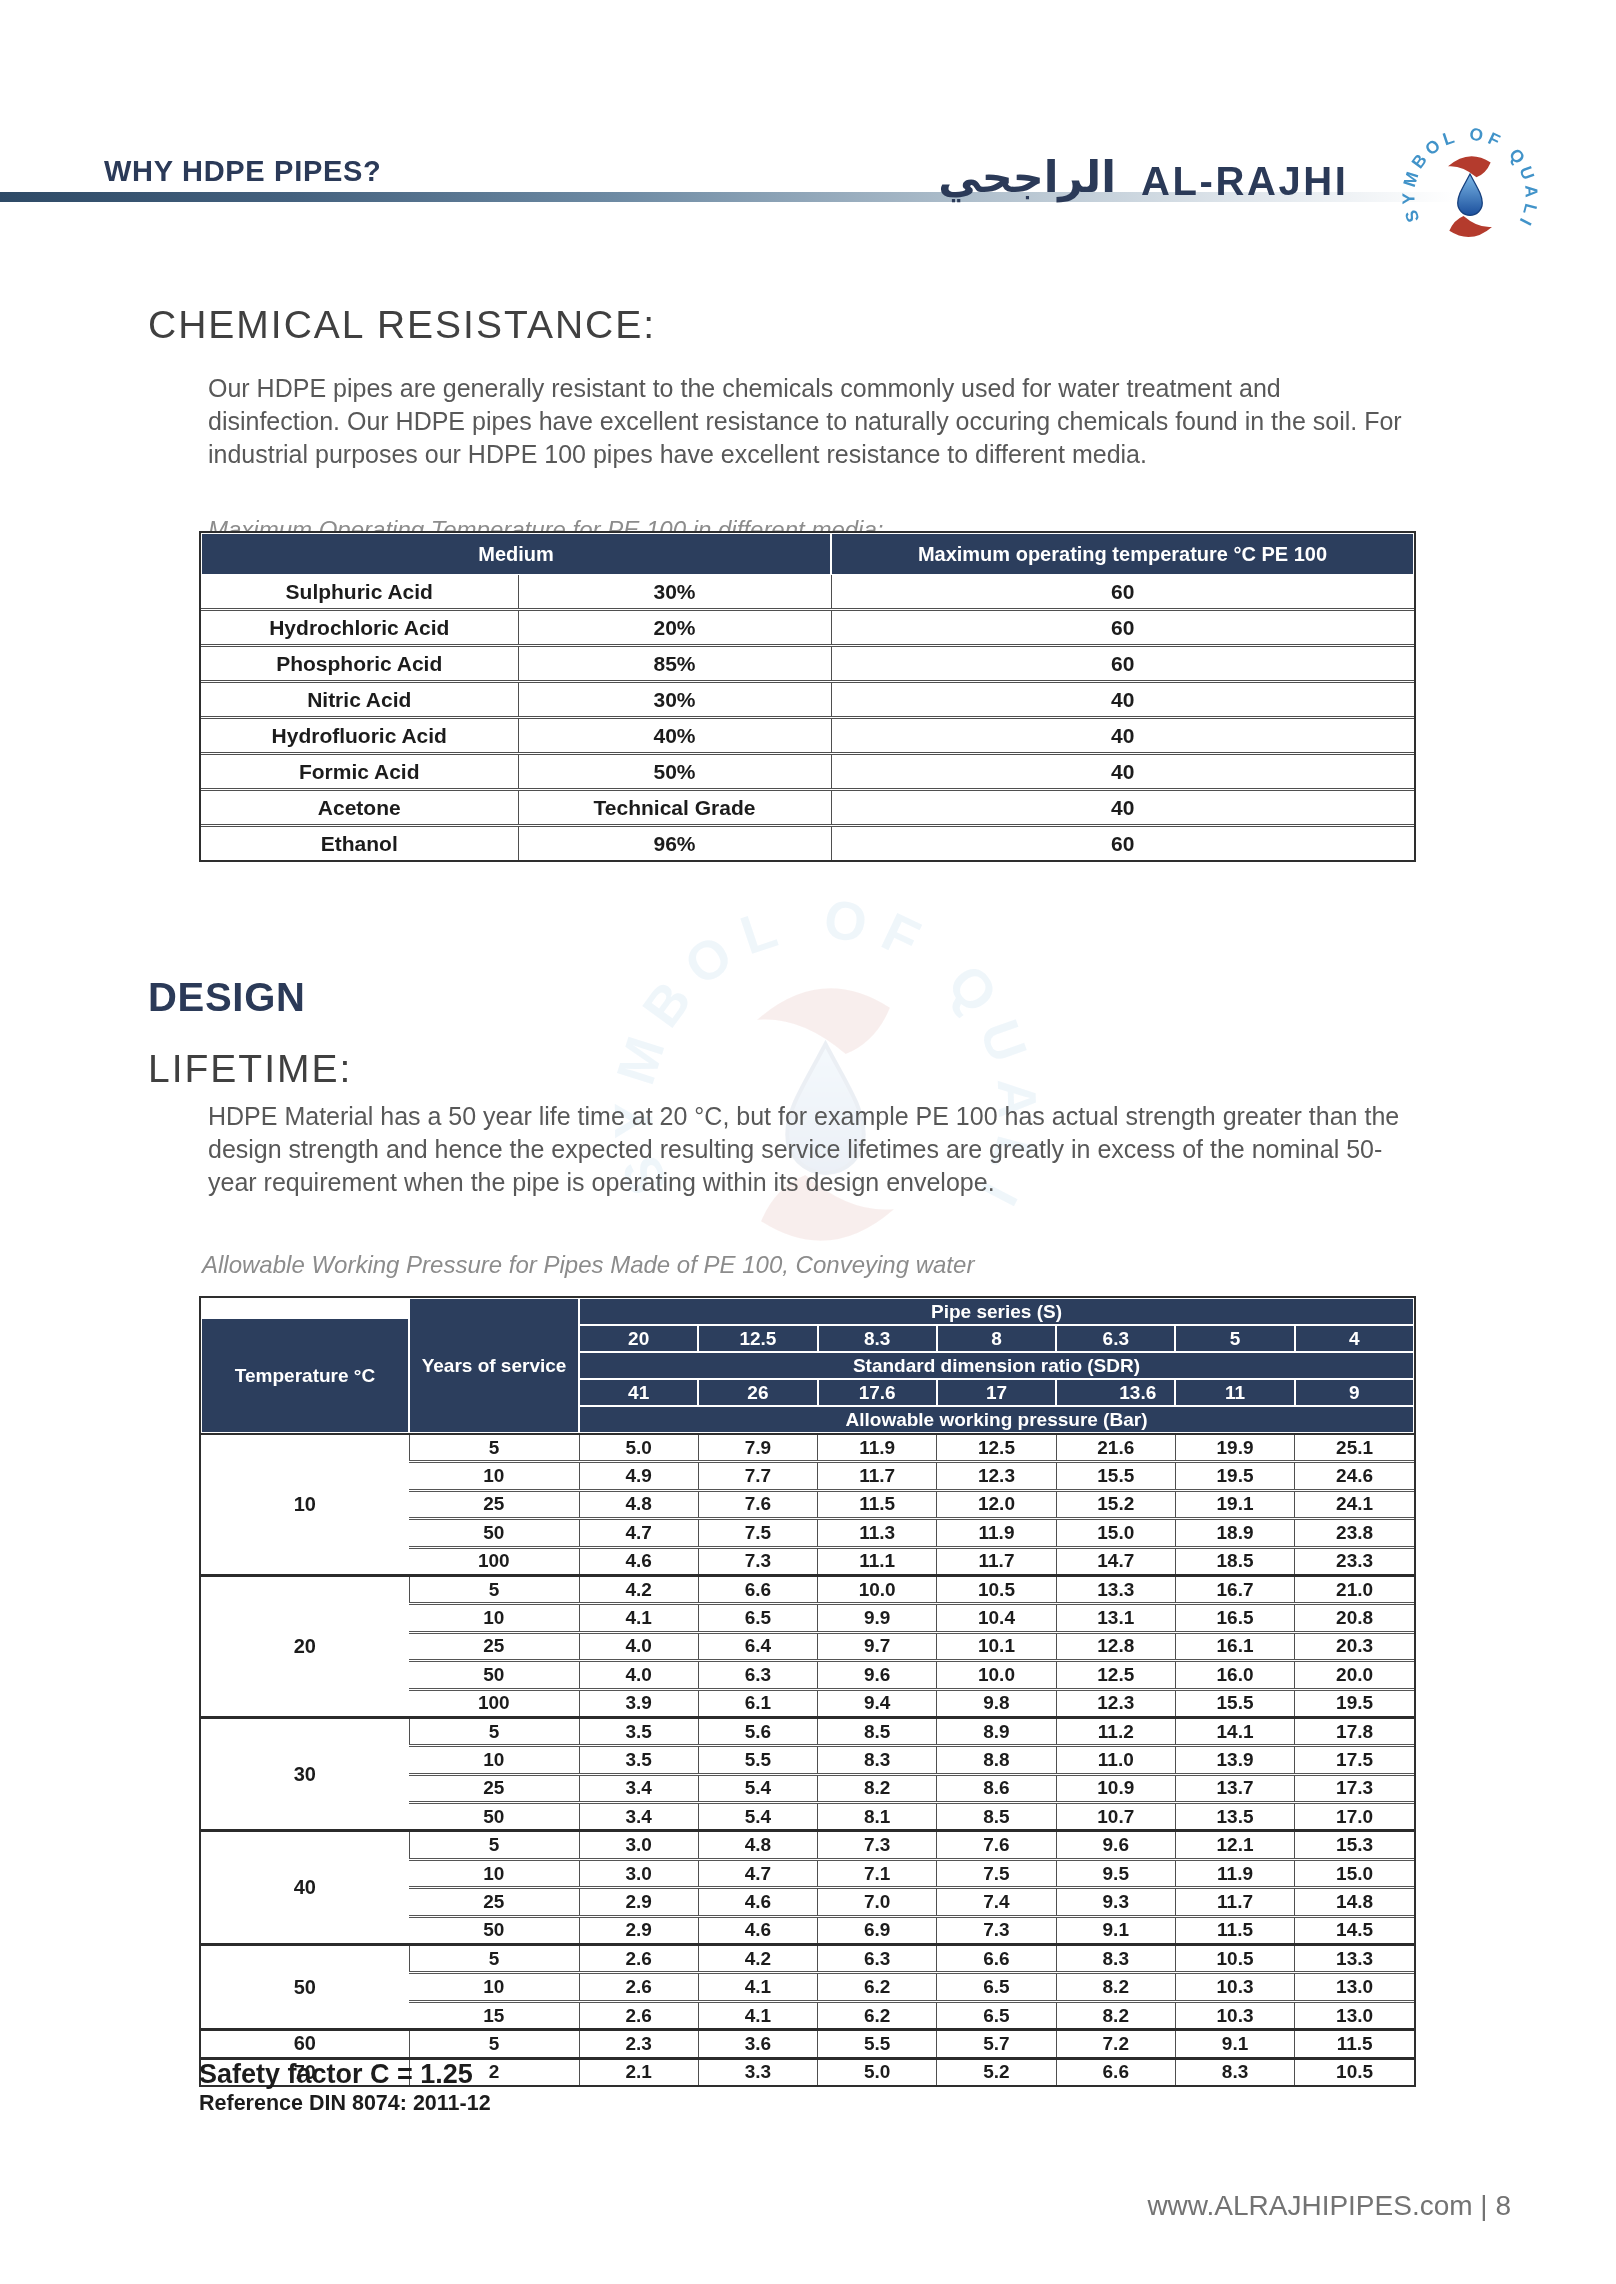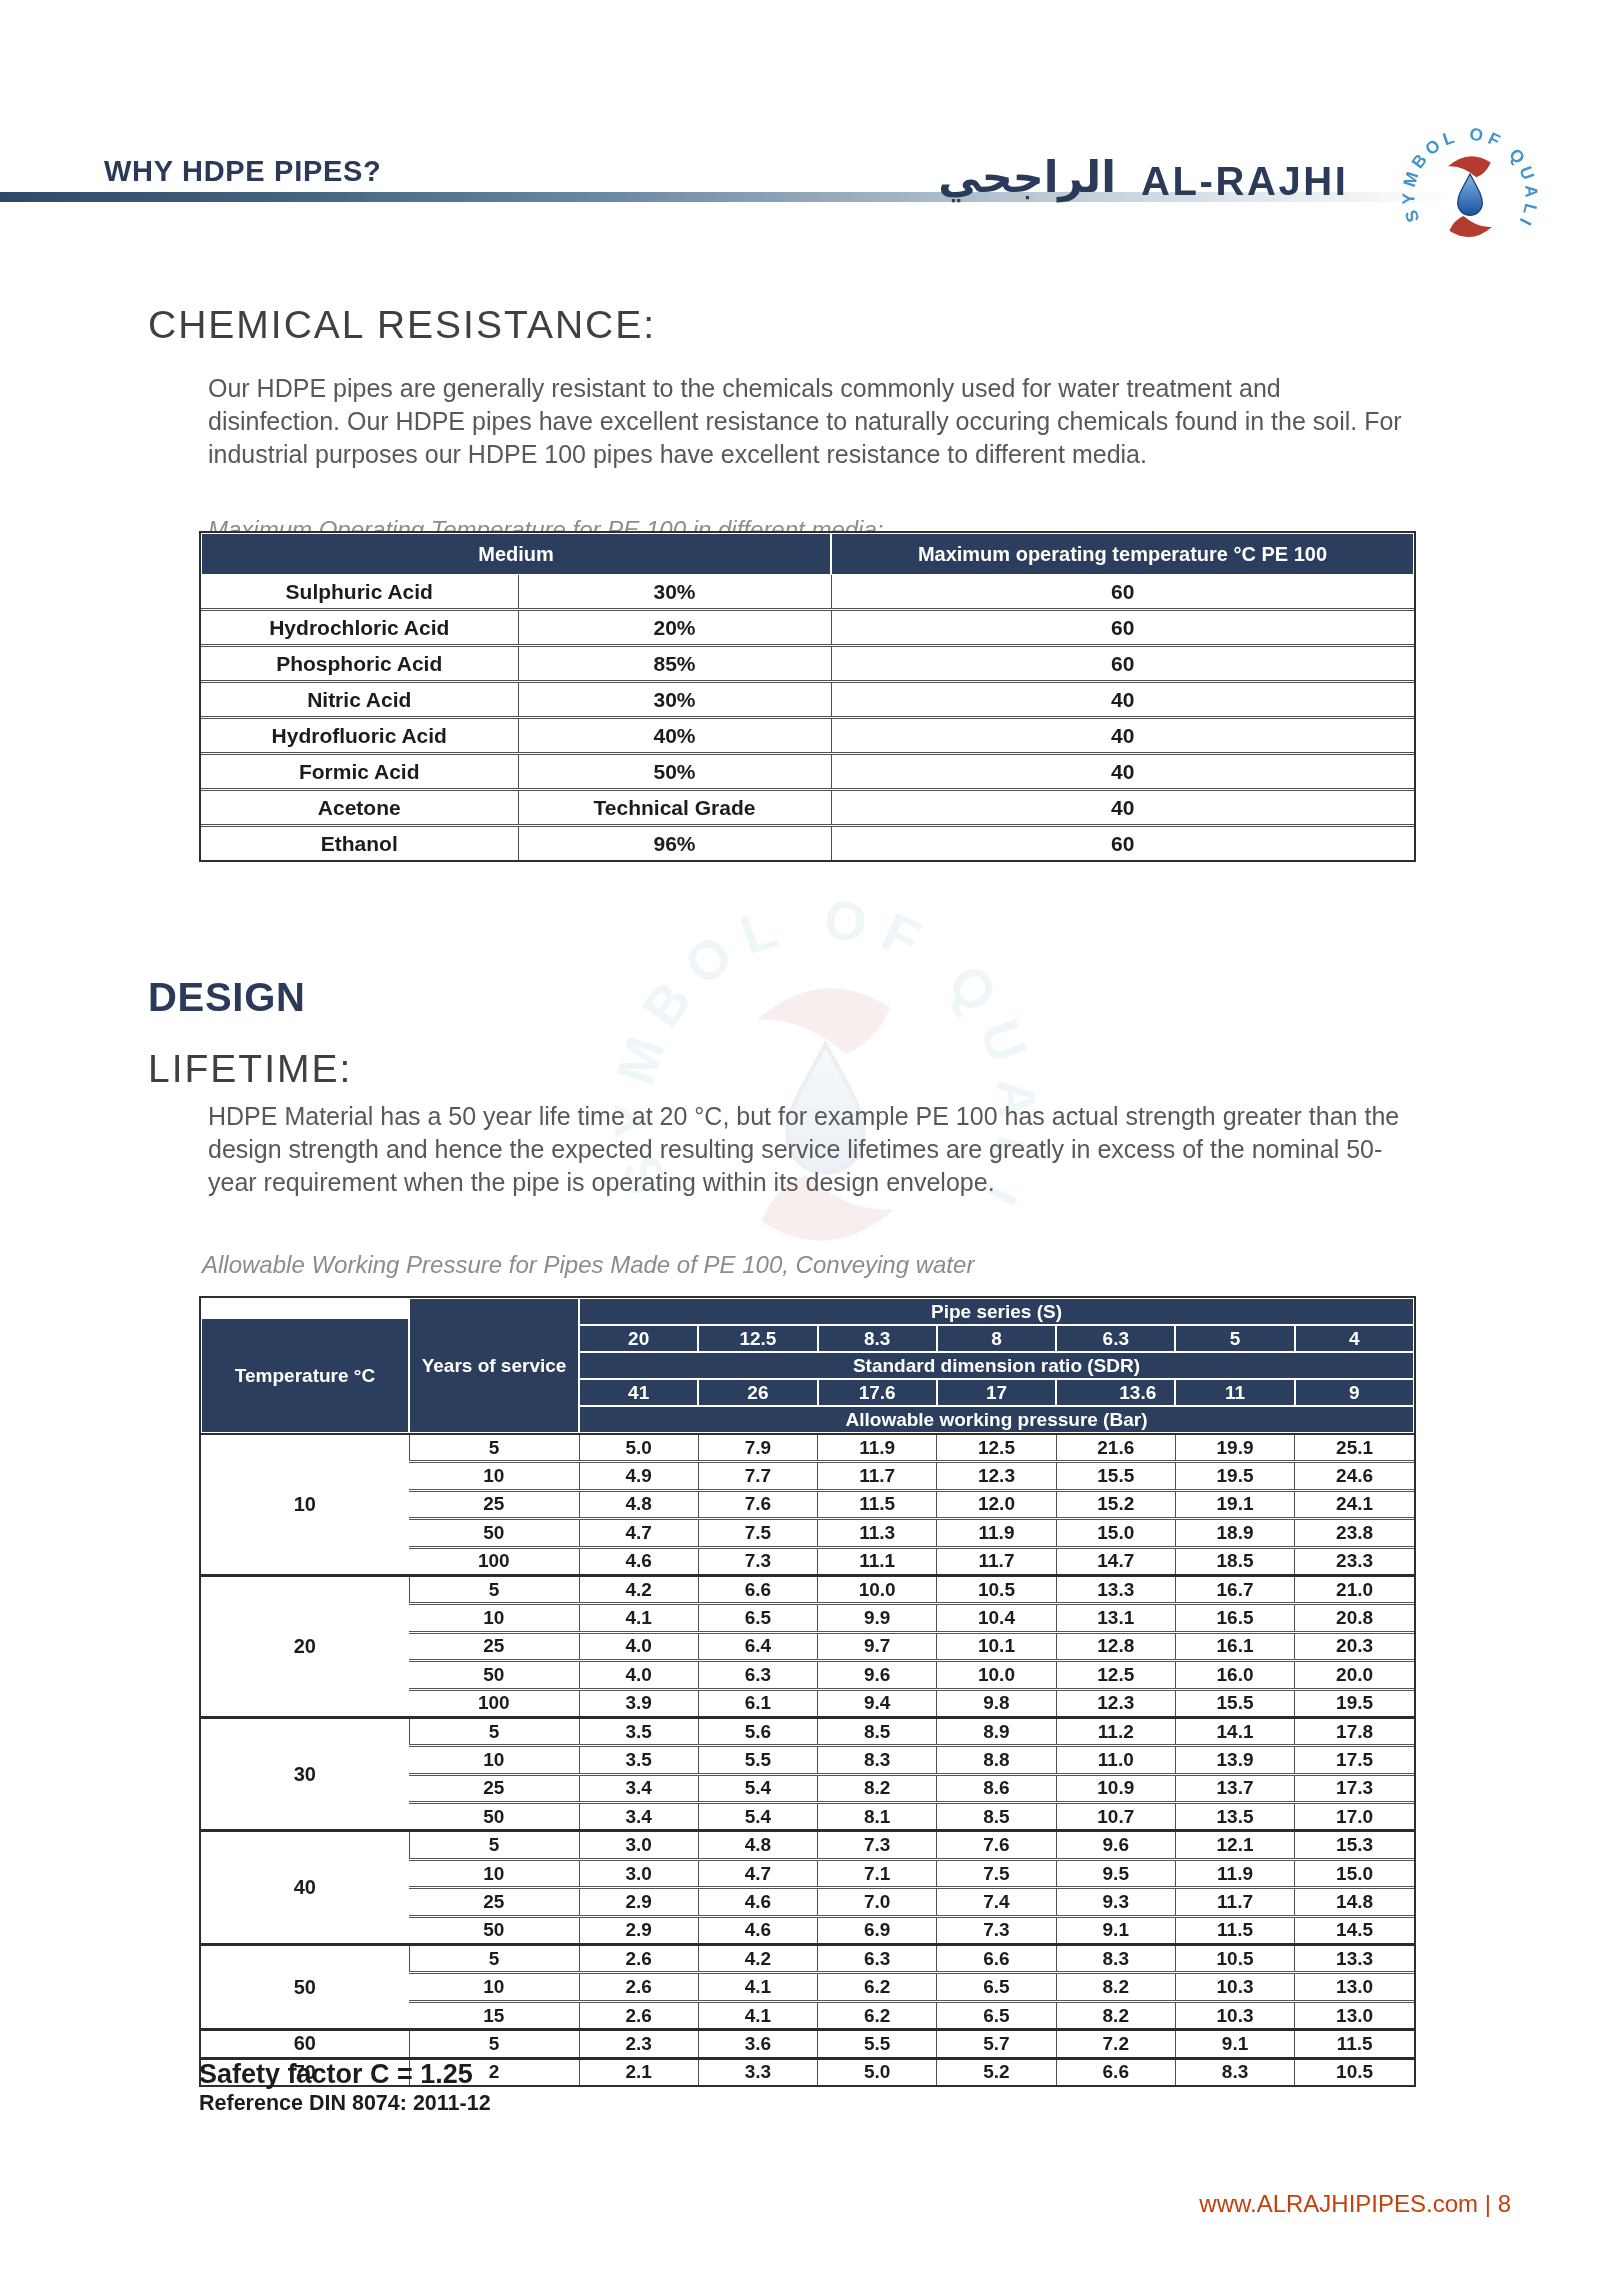--- a/index.html
+++ b/index.html
@@ -52,21 +52,21 @@
   .t2 col.c-temp{width:208px;} .t2 col.c-years{width:170px;}
   .t2 td{height:23.4px;font-size:19px;}
   .t2 td+td{border-left:1.3px solid #4f4f4f;}
   .t2 tr.rsub td{border-top:3.3px double #555;}
   .t2 tr.rstart td{border-top:3.3px solid #2b2b2b;}
   .t2 tbody tr:first-child td{border-top:none;}
   .t2 .tcell{font-size:20px;}
   
   .note1{left:199px;top:2059px;font-size:27px;font-weight:bold;color:#1c1c1c;}
   .note2{left:199px;top:2091px;font-size:21.5px;font-weight:bold;color:#1c1c1c;}
-  .footer{right:106px;top:2190px;font-size:24px;color:#c2410c;}
+  .footer{right:106px;top:2190px;font-size:28px;color:#737373;}
   
   .watermark{left:604px;top:891px;width:443px;height:443px;opacity:0.08;pointer-events:none;}
   .content{position:relative;z-index:1;}
 </style>
 </head>
 <body>
 
 <div class="page">
 
   <svg width="0" height="0" style="position:absolute">

